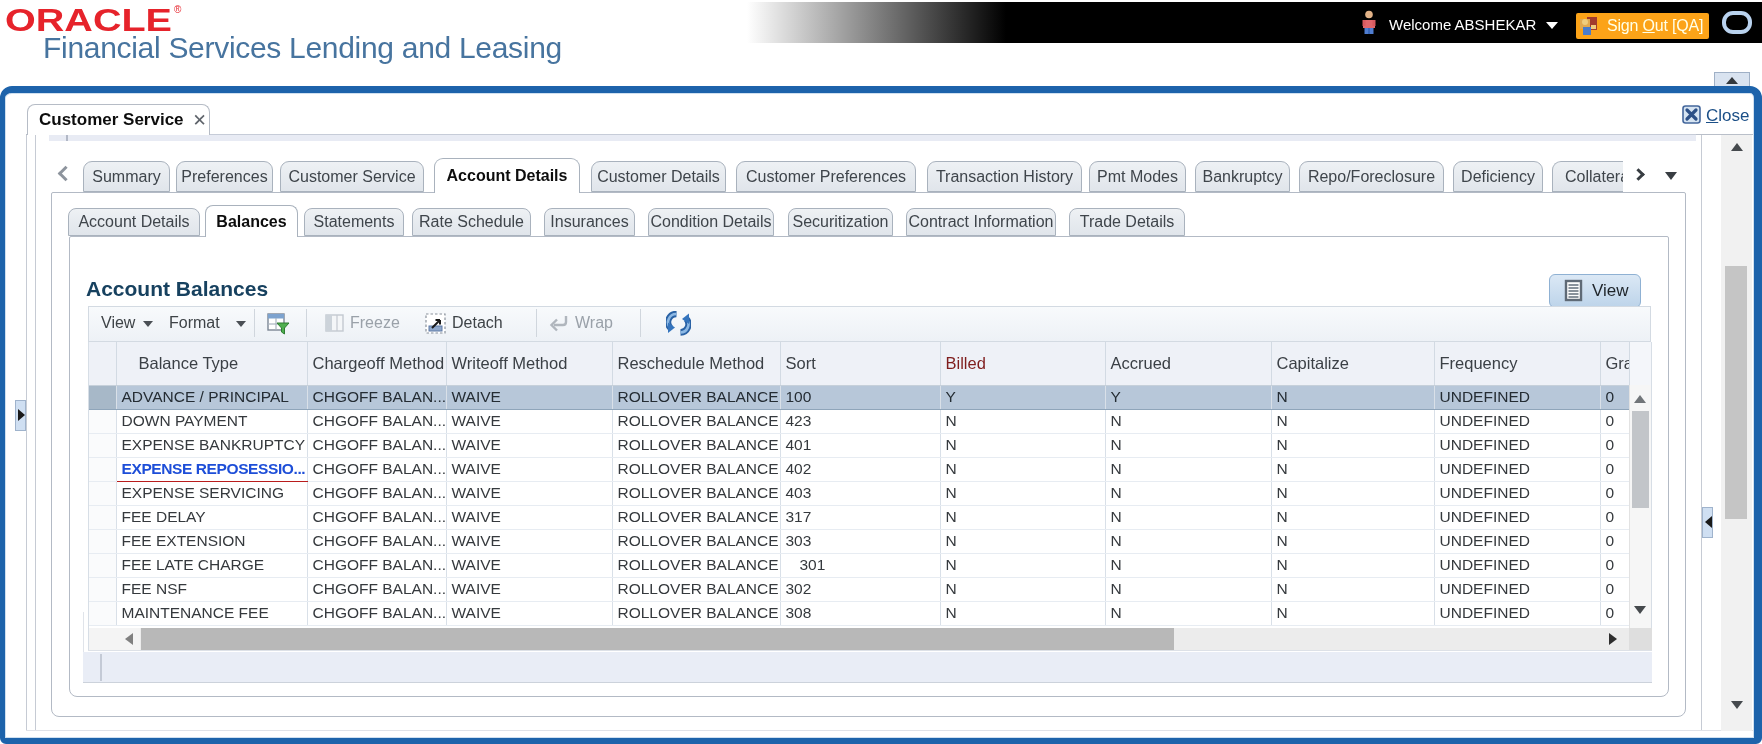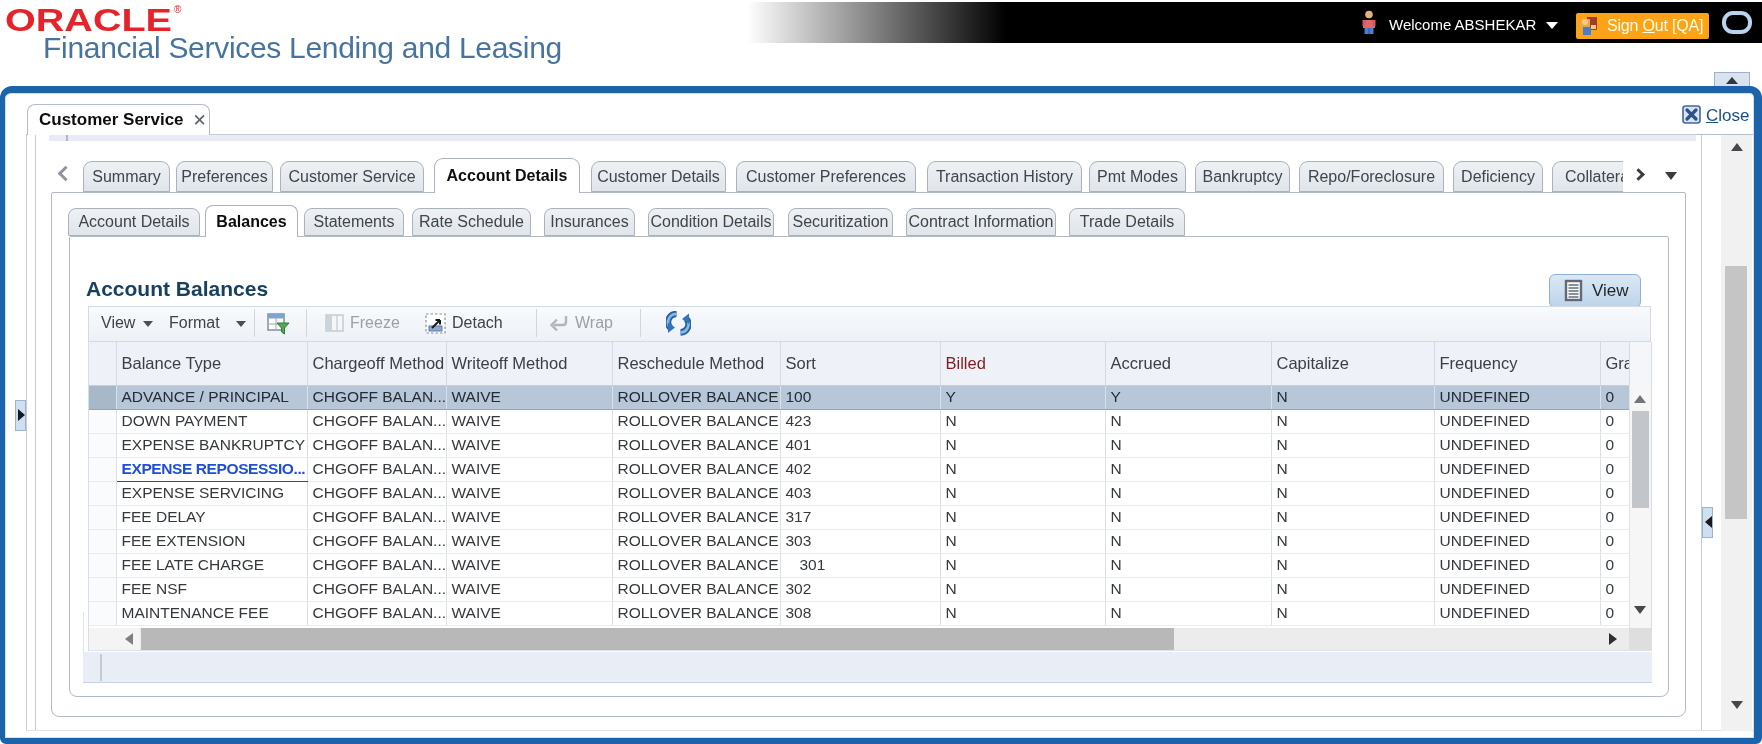--- a/index.html
+++ b/index.html
@@ -166,21 +166,21 @@
           <col style="width:160px">
           <col style="width:165px">
           <col style="width:166px">
           <col style="width:163px">
           <col style="width:166px">
           <col style="width:29px">
         </colgroup>
 <tbody>
           <tr>
             <td style="height:43px;font-size:16.5px;background:#eef1f7;border-right:1px solid #d2dae3;border-bottom:1px solid #c6d0da;color:#3b4046;padding-left:5px;font-weight:normal;"></td>
-            <td style="height:43px;font-size:16.5px;background:#eef1f7;border-right:1px solid #d2dae3;border-bottom:1px solid #c6d0da;color:#3b4046;padding-left:5px;font-weight:normal;">Balance Type</td>
+            <td style="height:43px;font-size:16.5px;background:#eef1f7;border-right:1px solid #d2dae3;border-bottom:1px solid #c6d0da;color:#3b4046;padding-left:22px;font-weight:normal;">Balance Type</td>
             <td style="height:43px;font-size:16.5px;background:#eef1f7;border-right:1px solid #d2dae3;border-bottom:1px solid #c6d0da;color:#3b4046;padding-left:5px;font-weight:normal;">Chargeoff Method</td>
             <td style="height:43px;font-size:16.5px;background:#eef1f7;border-right:1px solid #d2dae3;border-bottom:1px solid #c6d0da;color:#3b4046;padding-left:5px;font-weight:normal;">Writeoff Method</td>
             <td style="height:43px;font-size:16.5px;background:#eef1f7;border-right:1px solid #d2dae3;border-bottom:1px solid #c6d0da;color:#3b4046;padding-left:5px;font-weight:normal;">Reschedule Method</td>
             <td style="height:43px;font-size:16.5px;background:#eef1f7;border-right:1px solid #d2dae3;border-bottom:1px solid #c6d0da;color:#3b4046;padding-left:5px;font-weight:normal;">Sort</td>
             <td style="height:43px;font-size:16.5px;background:#eef1f7;border-right:1px solid #d2dae3;border-bottom:1px solid #c6d0da;color:#7f1d1d;padding-left:5px;font-weight:normal;">Billed</td>
             <td style="height:43px;font-size:16.5px;background:#eef1f7;border-right:1px solid #d2dae3;border-bottom:1px solid #c6d0da;color:#3b4046;padding-left:5px;font-weight:normal;">Accrued</td>
             <td style="height:43px;font-size:16.5px;background:#eef1f7;border-right:1px solid #d2dae3;border-bottom:1px solid #c6d0da;color:#3b4046;padding-left:5px;font-weight:normal;">Capitalize</td>
             <td style="height:43px;font-size:16.5px;background:#eef1f7;border-right:1px solid #d2dae3;border-bottom:1px solid #c6d0da;color:#3b4046;padding-left:5px;font-weight:normal;">Frequency</td>
             <td style="height:43px;font-size:16.5px;background:#eef1f7;border-bottom:1px solid #c6d0da;color:#3b4046;padding-left:5px;font-weight:normal;">Gra</td>
           </tr>

